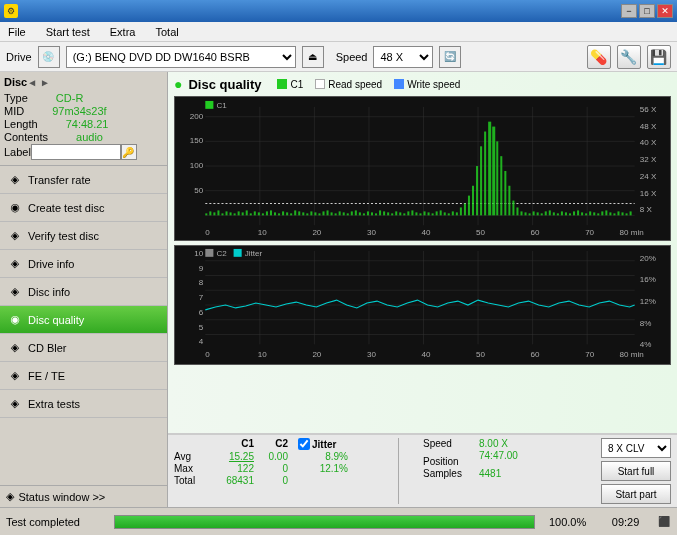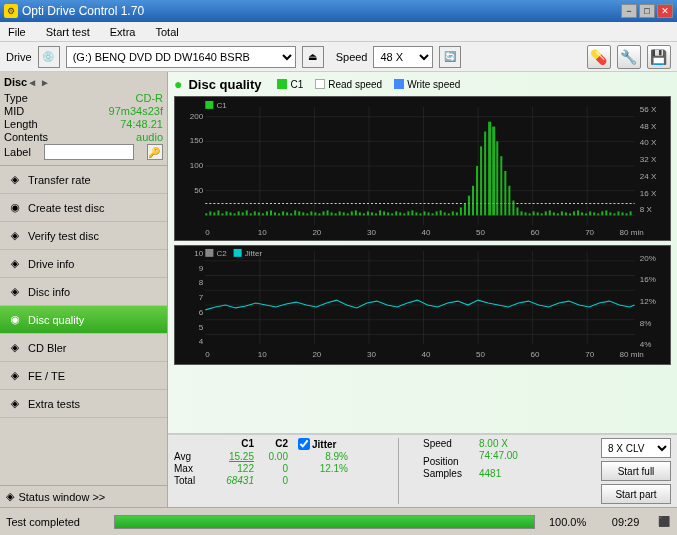--- a/index.html
+++ b/index.html
@@ -94,21 +94,21 @@
       background: #d4d0c8;
       border-bottom: 1px solid #aaa;
       padding: 4px;
     }
     .disc-header {
       display: flex; align-items: center; justify-content: flex-start;
       margin-bottom: 4px;
     }
     .disc-title { font-weight: bold; font-size: 11px; }
     .disc-arrows { font-size: 10px; color: #555; cursor: pointer; }
-    .disc-row { display: flex; justify-content: space-between; margin-bottom: 1px; }
+    .disc-row { display: flex; margin-bottom: 1px; }
     .disc-key { color: #000; font-size: 11px; }
     .disc-val { color: #22aa22; font-size: 11px; padding-left: 28px; }
     .label-input {
       border: 1px solid #888; height: 16px; width: 90px;
       background: white; font-size: 10px;
     }
     .label-icon-btn {
       width: 16px; height: 16px; border: 1px solid #888;
       background: #f0f0f0; cursor: pointer; font-size: 10px;
       display: flex; align-items: center; justify-content: center;
@@ -223,21 +223,20 @@
 
     
     svg.chart-svg { position: absolute; top: 0; left: 0; width: 100%; height: 100%; }
   </style>
 </head>
 <body>
 
 <div class="title-bar">
   <div class="title-bar-left">
     <div class="title-bar-icon">⚙</div>
-    <span class="title-bar-title">Opti Drive Control 1.70</span>
   </div>
   <div class="title-bar-controls">
     <div class="title-bar-btn">−</div>
     <div class="title-bar-btn">□</div>
     <div class="title-bar-btn close">✕</div>
   </div>
 </div>
 
 <div class="menu-bar">
   <span class="menu-item">File</span>
@@ -599,21 +598,21 @@
           <span style="width:50px; text-align:right; font-size:10px; color:#22aa22; margin-left:6px;">8.9%</span>
         </div>
         <div style="display:flex; gap:4px; align-items:center;">
           <span style="width:36px; font-size:10px;">Max</span>
           <span style="width:40px; text-align:right; font-size:10px; color:#22aa22;">122</span>
           <span style="width:30px; text-align:right; font-size:10px; color:#22aa22;">0</span>
           <span style="width:50px; text-align:right; font-size:10px; color:#22aa22; margin-left:6px;">12.1%</span>
         </div>
         <div style="display:flex; gap:4px; align-items:center;">
           <span style="width:36px; font-size:10px;">Total</span>
-          <span style="width:40px; text-align:right; font-size:10px; color:#22aa22;font-style:italic;">68431</span>
+          <span style="width:40px; text-align:right; font-size:10px; color:#22aa22;">68431</span>
           <span style="width:30px; text-align:right; font-size:10px; color:#22aa22;">0</span>
         </div>
       </div>
 
       <div style="width:1px; background:#aaa; margin:0 4px; align-self:stretch;"></div>
 
       <div style="display:flex; flex-direction:column; gap:1px; min-width:130px;">
         <div style="display:flex; gap:4px;">
           <span style="width:52px; font-size:10px;">Speed</span>
           <span style="font-size:10px; color:#22aa22;">8.00 X</span>

